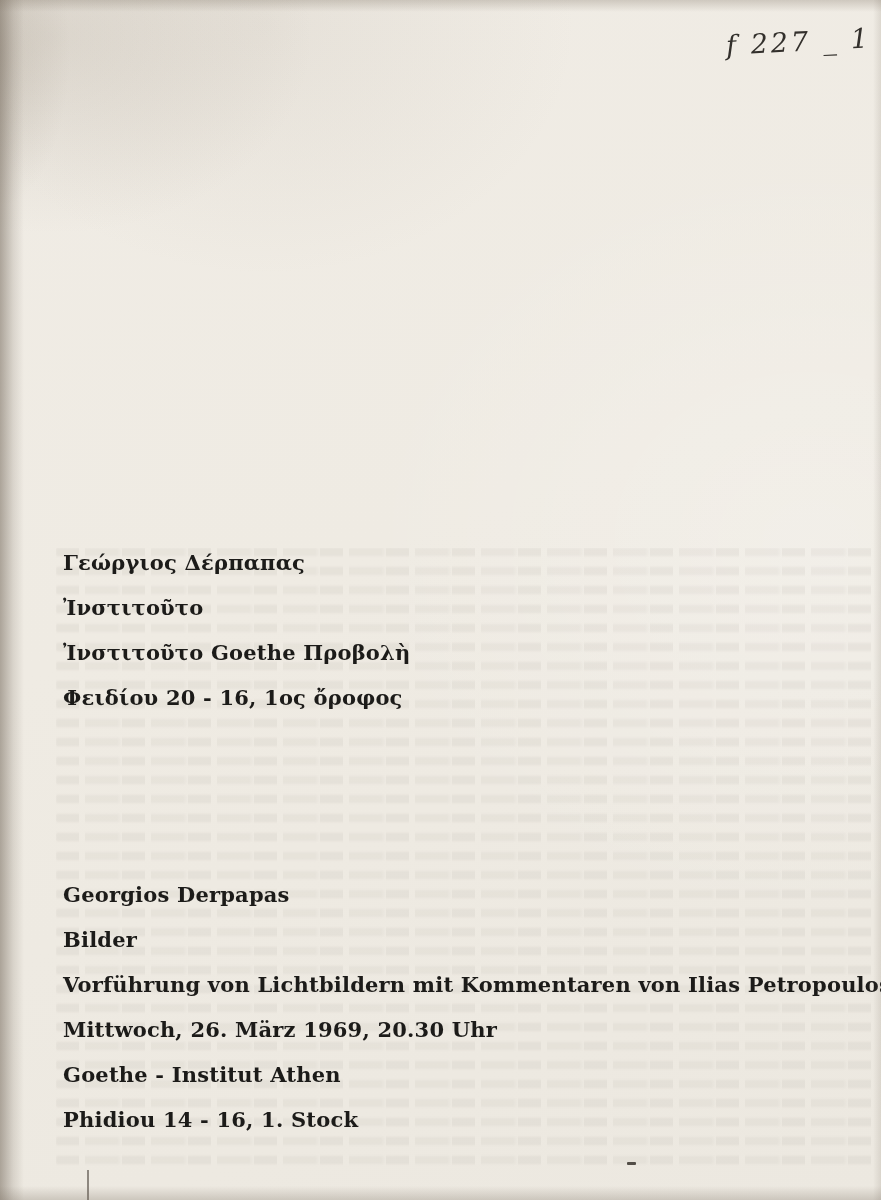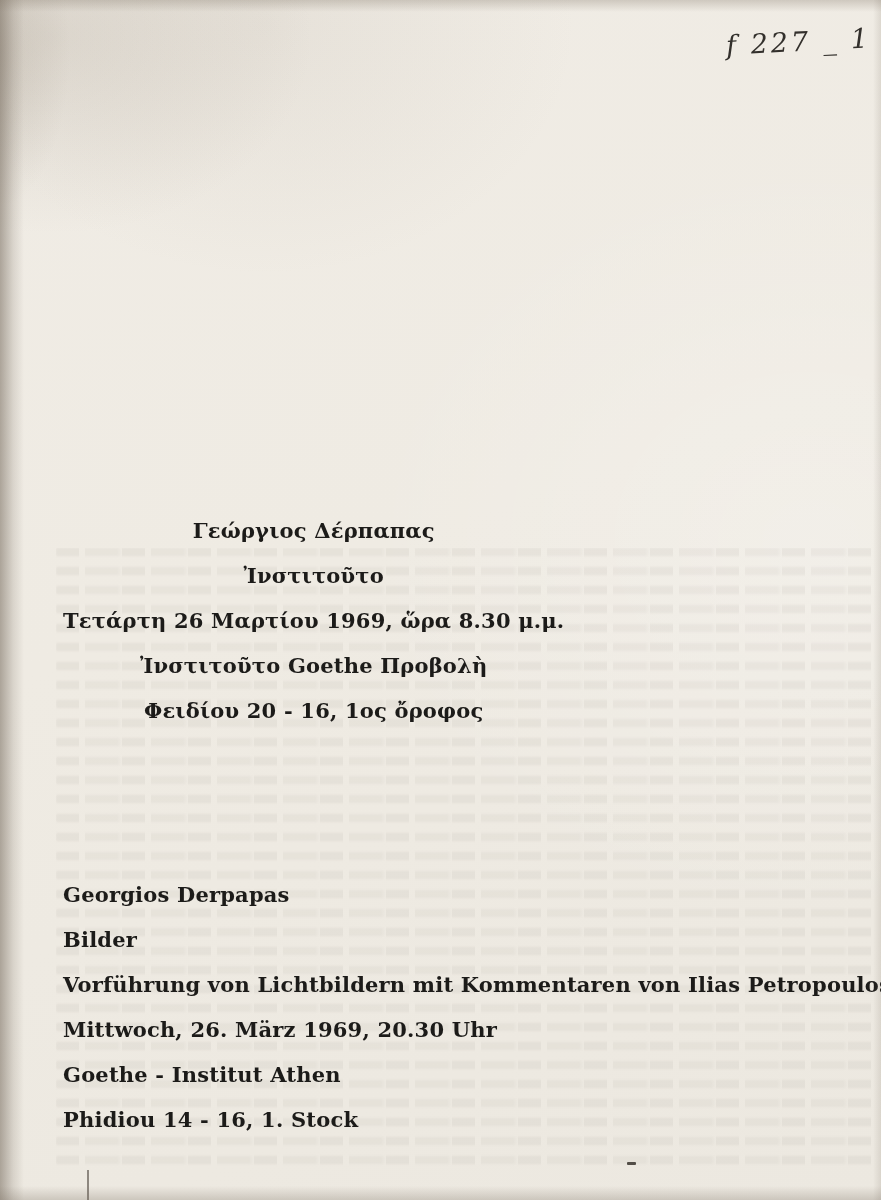--- a/index.html
+++ b/index.html
@@ -89,21 +89,21 @@
   .text-block p {
     margin: 0 0 24px 0;
     font-weight: bold;
     font-size: 21px;
     line-height: 21px;
     white-space: nowrap;
     letter-spacing: 0.2px;
   }
   .greek-block {
     position: absolute;
-    left: 63px; top: 520px; text-align: center;
+    left: 63px; top: 552px;
   }
   .german-block {
     position: absolute;
     left: 63px; top: 884px;
   }
 
   
   .crease-bottom-left {
     position: absolute;
     left: 87px; bottom: 0; width: 2px; height: 30px;
@@ -128,21 +128,20 @@
 <div class="scan">
 
   <div class="stain-top-left"></div>
   <div class="ghost-text"></div>
 
   <div class="handwritten-note">f 227 _ 1</div>
 
   <div class="text-block greek-block">
     <p>Γεώργιος Δέρπαπας</p>
     <p>Ἰνστιτοῦτο</p>
-    <p>Τετάρτη 26 Μαρτίου 1969, ὥρα 8.30 μ.μ.</p>
     <p>Ἰνστιτοῦτο Goethe Προβολὴ</p>
     <p>Φειδίου 20 - 16, 1ος ὄροφος</p>
   </div>
 
   <div class="text-block german-block">
     <p>Georgios Derpapas</p>
     <p>Bilder</p>
     <p>Vorführung von Lichtbildern mit Kommentaren von Ilias Petropoulos</p>
     <p>Mittwoch, 26. März 1969, 20.30 Uhr</p>
     <p>Goethe - Institut Athen</p>

